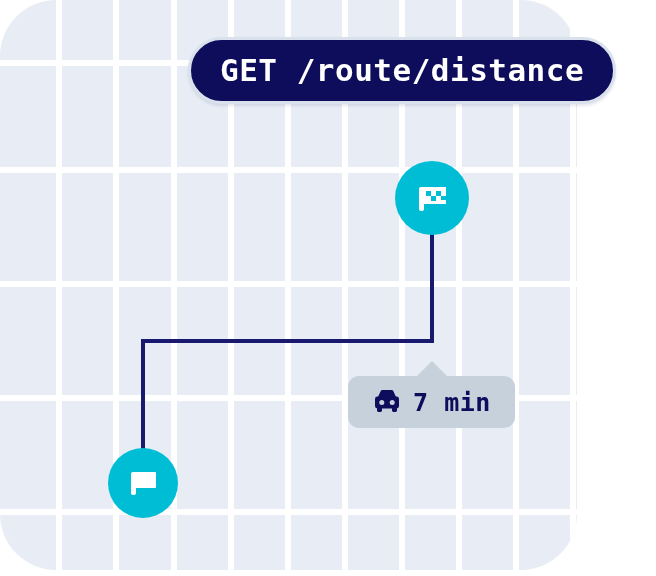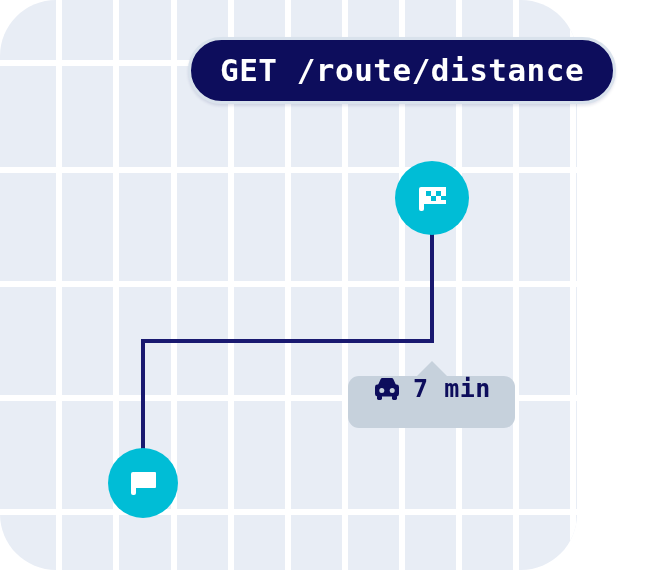--- a/index.html
+++ b/index.html
@@ -102,20 +102,21 @@
   #duration-tooltip {
     position: absolute;
     left: 348px;
     top: 376px;
     width: 167px;
     height: 52px;
     box-sizing: border-box;
     background: #c6d1dc;
     border-radius: 11px;
     display: flex;
+    align-items: center;
     justify-content: center;
     gap: 11px;
   }
   #duration-tooltip-pointer {
     position: absolute;
     left: 50%;
     top: -15px;
     margin-left: -16px;
     width: 0;
     height: 0;

